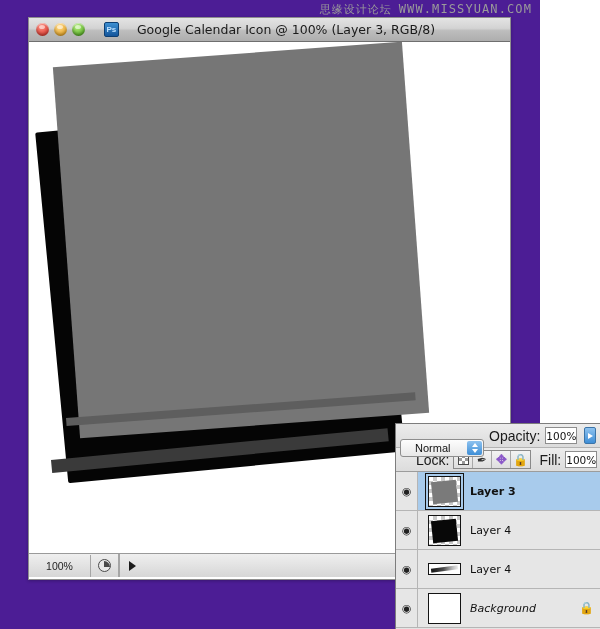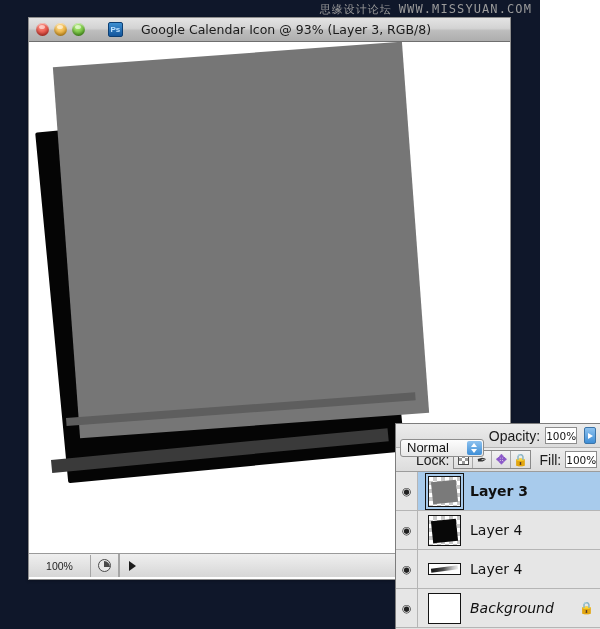--- a/index.html
+++ b/index.html
@@ -2,21 +2,21 @@
 <html><head>
 <meta charset="utf-8">
 <style>
   * { box-sizing: border-box; margin: 0; padding: 0; }
   html, body {
     width: 600px; height: 629px;
     background: #ffffff;
     font-family: "Liberation Sans", sans-serif;
     overflow: hidden;
   }
-  #root { position: relative; width: 540px; height: 629px; background: #0f172a; }
+  #root { position: relative; width: 540px; height: 629px; background: #4c1d95; }
 
   
   .watermark {
     position: absolute; top: 2px; right: 8px;
     display: flex; align-items: baseline; gap: 7px;
     color: #9a9a9a; white-space: nowrap;
   }
   .wm-cn { font-size: 11px; letter-spacing: 1px; font-family: "DejaVu Sans", sans-serif; }
   .wm-en { font-size: 12px; letter-spacing: 1.1px; font-family: "DejaVu Sans Mono", monospace; }
 
@@ -116,22 +116,22 @@
   }
   .panel-row-1 {
     display: flex; align-items: center; height: 24px; padding: 0 4px; gap: 5px;
     background: linear-gradient(to bottom,#ececec,#dcdcdc);
     border-bottom: 1px solid #b3b3b3;
   }
   .blend-select {
     position: relative; width: 108px; height: 18px;
     background: linear-gradient(to bottom,#fdfdfd,#e8e8e8);
     border: 1px solid #8d8d8d; border-radius: 3px;
-    display: flex; align-items: center; padding-left: 6px;
-    font-size: 13px;
+    display: flex; align-items: center; padding-left: 14px;
+    font-size: 11px;
     margin-top: 24px;
   }
   .stepper-blue {
     position: absolute; right: 1px; top: 1px; width: 15px; height: 14px;
     background: linear-gradient(to bottom,#8ec2ef,#3e8ed6);
     border-radius: 2px; display: flex; flex-direction: column;
     align-items: center; justify-content: center; gap: 2px;
   }
   .tri-up { width:0;height:0;border-bottom:4px solid #fff;
             border-left:3.5px solid transparent;border-right:3.5px solid transparent; }
@@ -200,21 +200,21 @@
   .thumb-shape { position:absolute; left:3px; top:4px; width:25px; height:22px; transform: rotate(-6deg); }
   .thumb-shape.gray { background:#7a7a7a; }
   .thumb-shape.black { background:#080808; }
   .thumb.thin { height: 12px; background-image:none; background:#fff; }
   .thumb.thin .streak {
     position:absolute; left:2px; top:3px; width:27px; height:4px;
     background: linear-gradient(100deg,#1d1d1d 10%,#4a4a4a 45%,#b9b9b9 78%,#efefef 100%);
     transform: rotate(-7deg);
   }
   .thumb.plain { background-image:none; background:#ffffff; }
-  .layer-name { flex:1; font-size: 14px; color:#111; font-family:"DejaVu Sans", sans-serif; }
+  .layer-name { flex:1; font-size: 11px; color:#111; font-family:"DejaVu Sans", sans-serif; }
   .layer-row.selected .layer-name { font-weight: bold; }
   .layer-name.italic { font-style: italic; }
   .lock-cell { width: 26px; display:flex; align-items:center; justify-content:center; }
 </style>
 </head>
 <body>
 
 <div id="root">
 
   <div class="watermark">
@@ -225,21 +225,21 @@
   <div class="doc-window">
 
     <div class="titlebar">
       <div class="lights">
         <span class="light l-close"></span>
         <span class="light l-min"></span>
         <span class="light l-max"></span>
       </div>
       <div class="title-group">
         <span class="ps-icon">Ps</span>
-        <span class="title-text">Google Calendar Icon @ 93% (Layer 3, RGB/8)</span>
+        <span class="title-text">Google Calendar Icon @ 100% (Layer 3, RGB/8)</span>
       </div>
     </div>
 
     <div class="canvas-area">
       <div class="shape black-card"></div>
       <div class="shape black-edge"></div>
       <div class="shape gray-card"></div>
       <div class="shape gray-shadow-edge"></div>
     </div>
 

